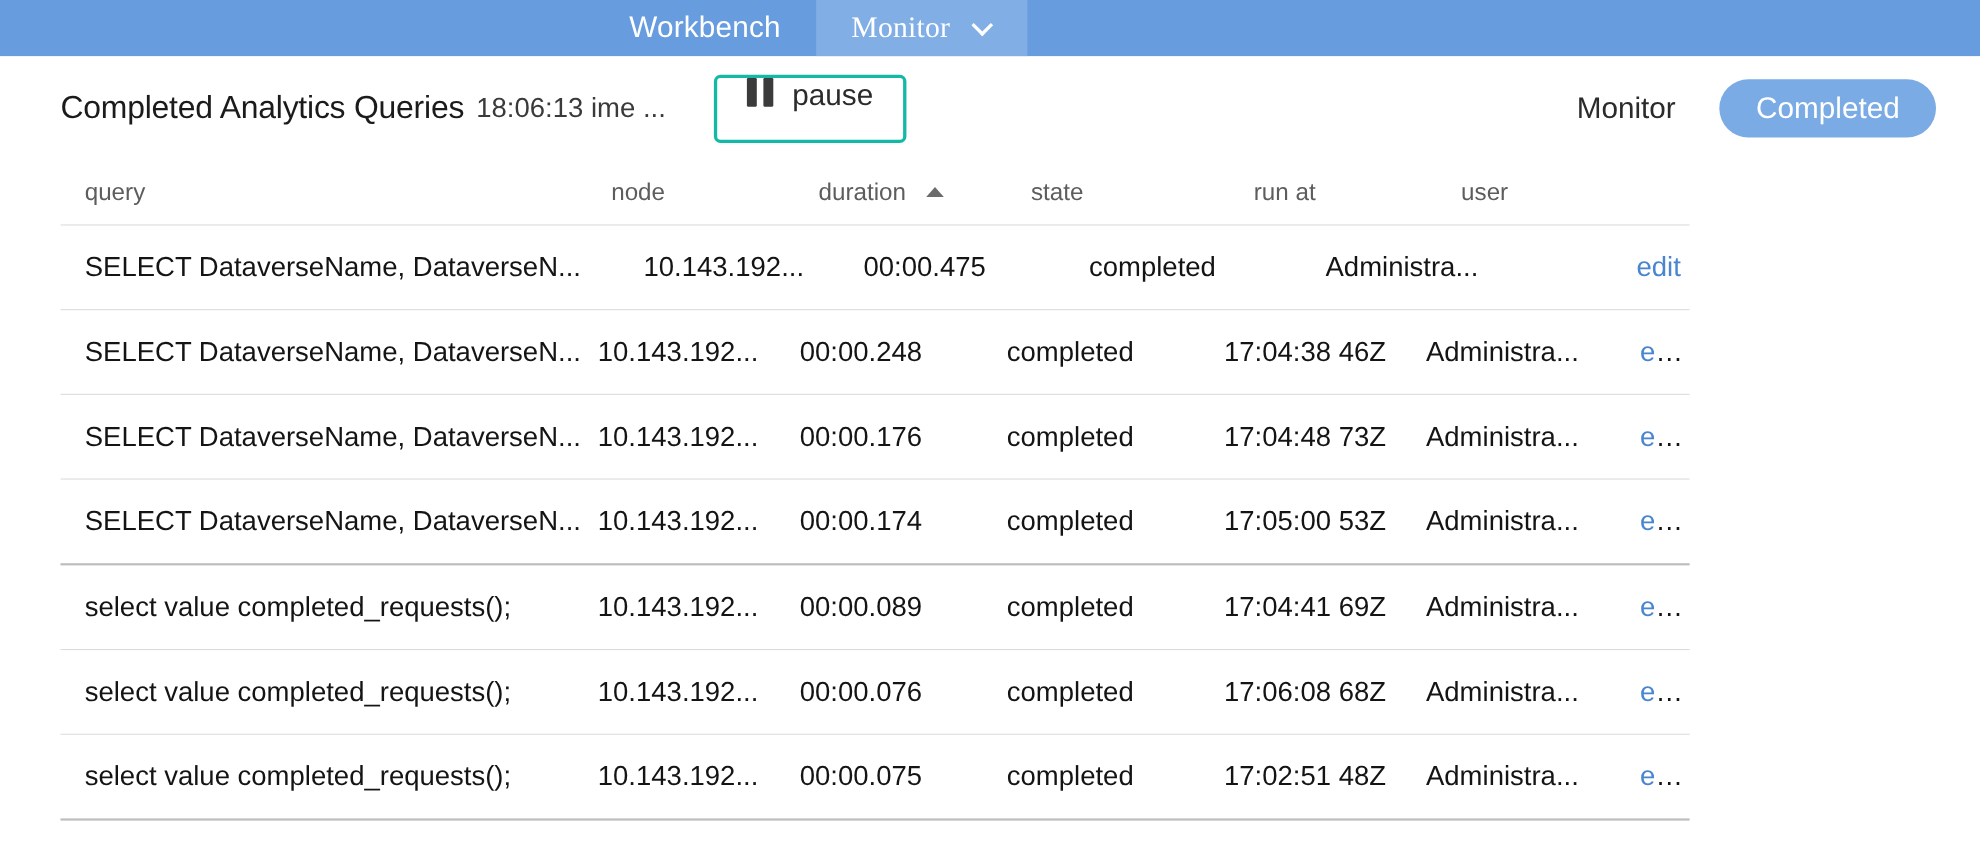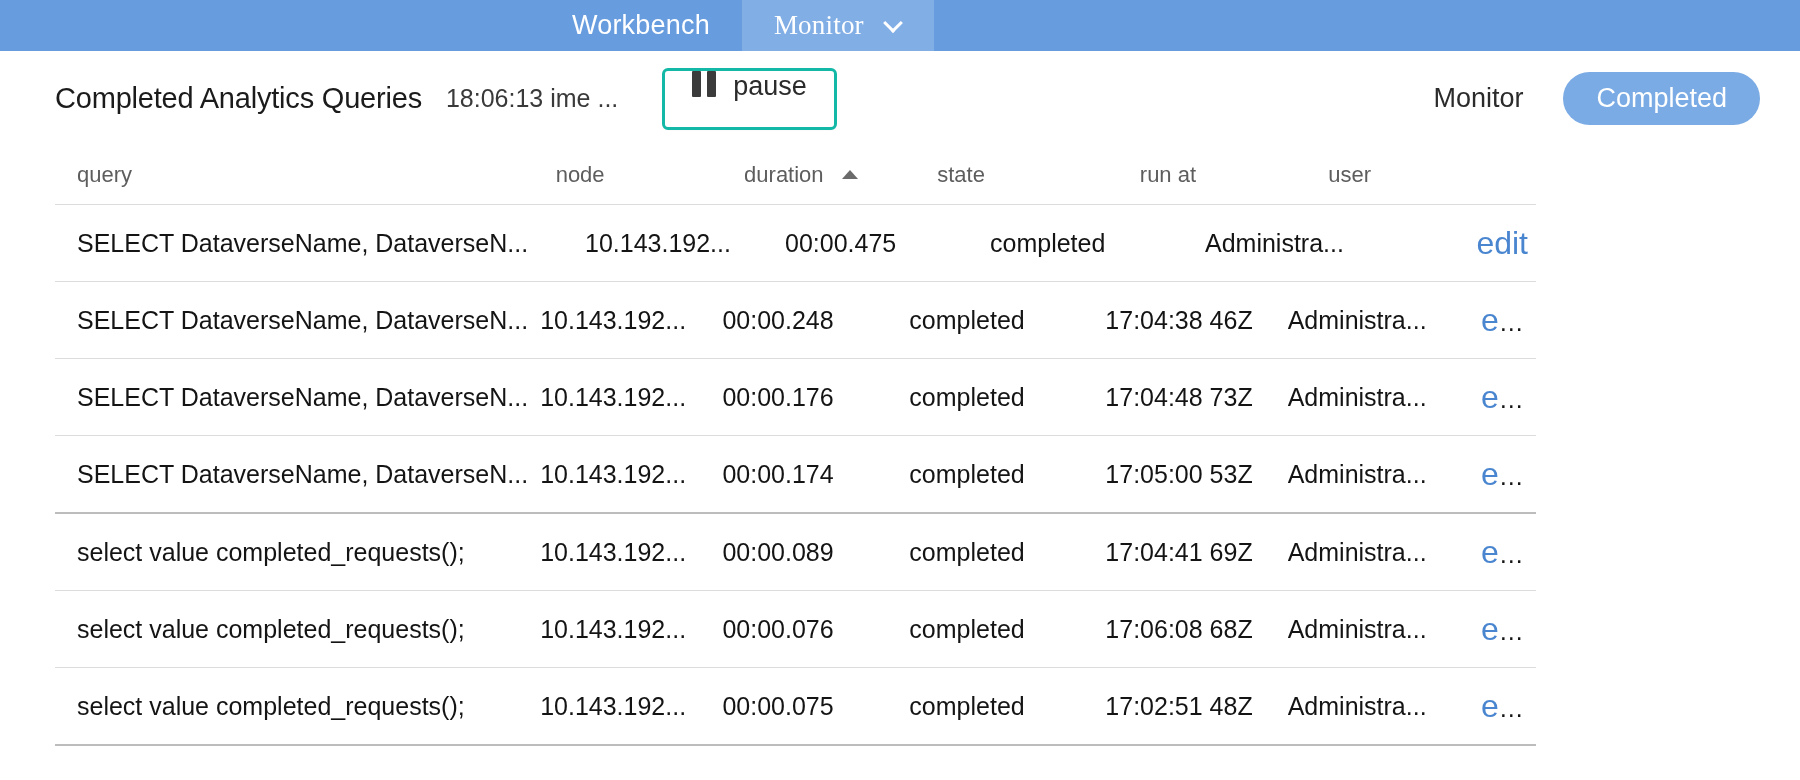--- a/index.html
+++ b/index.html
@@ -69,21 +69,21 @@
     font-size: 29px;
     font-weight: normal;
     color: #1b1b1b;
     white-space: nowrap;
     letter-spacing: -0.2px;
   }
   .panel-subtitle {
     font-size: 25px;
     font-weight: normal;
     color: #3a3a3a;
-    margin-left: 24px;
+    margin-left: 11px;
     white-space: nowrap;
   }
   .pause-btn {
     margin-left: 44px;
     display: inline-flex;
     align-items: flex-start;
     gap: 17px;
     height: 56px;
     padding: 0 27px;
     border: 3px solid #14b8a6;
@@ -180,21 +180,21 @@
   .c-query    { width: 530px; padding-left: 22px; box-sizing: border-box; }
   .c-node     { width: 200px; }
   .c-duration { width: 205px; }
   .c-state    { width: 215px; }
   .c-runat    { width: 200px; }
   .c-user     { width: 212px; }
   .c-edit     { flex: 1 1 auto; text-align: right; padding-right: 8px; box-sizing: border-box; }
 
   .editlink {
     color: #4a86d0;
-    font-size: 32px;
+    font-size: 25px;
     cursor: pointer;
     text-decoration: none;
   }
 </style>
 </head>
 <body>
 
 <div class="topnav">
   <div class="nav-tab">
     <span>Workbench</span>

